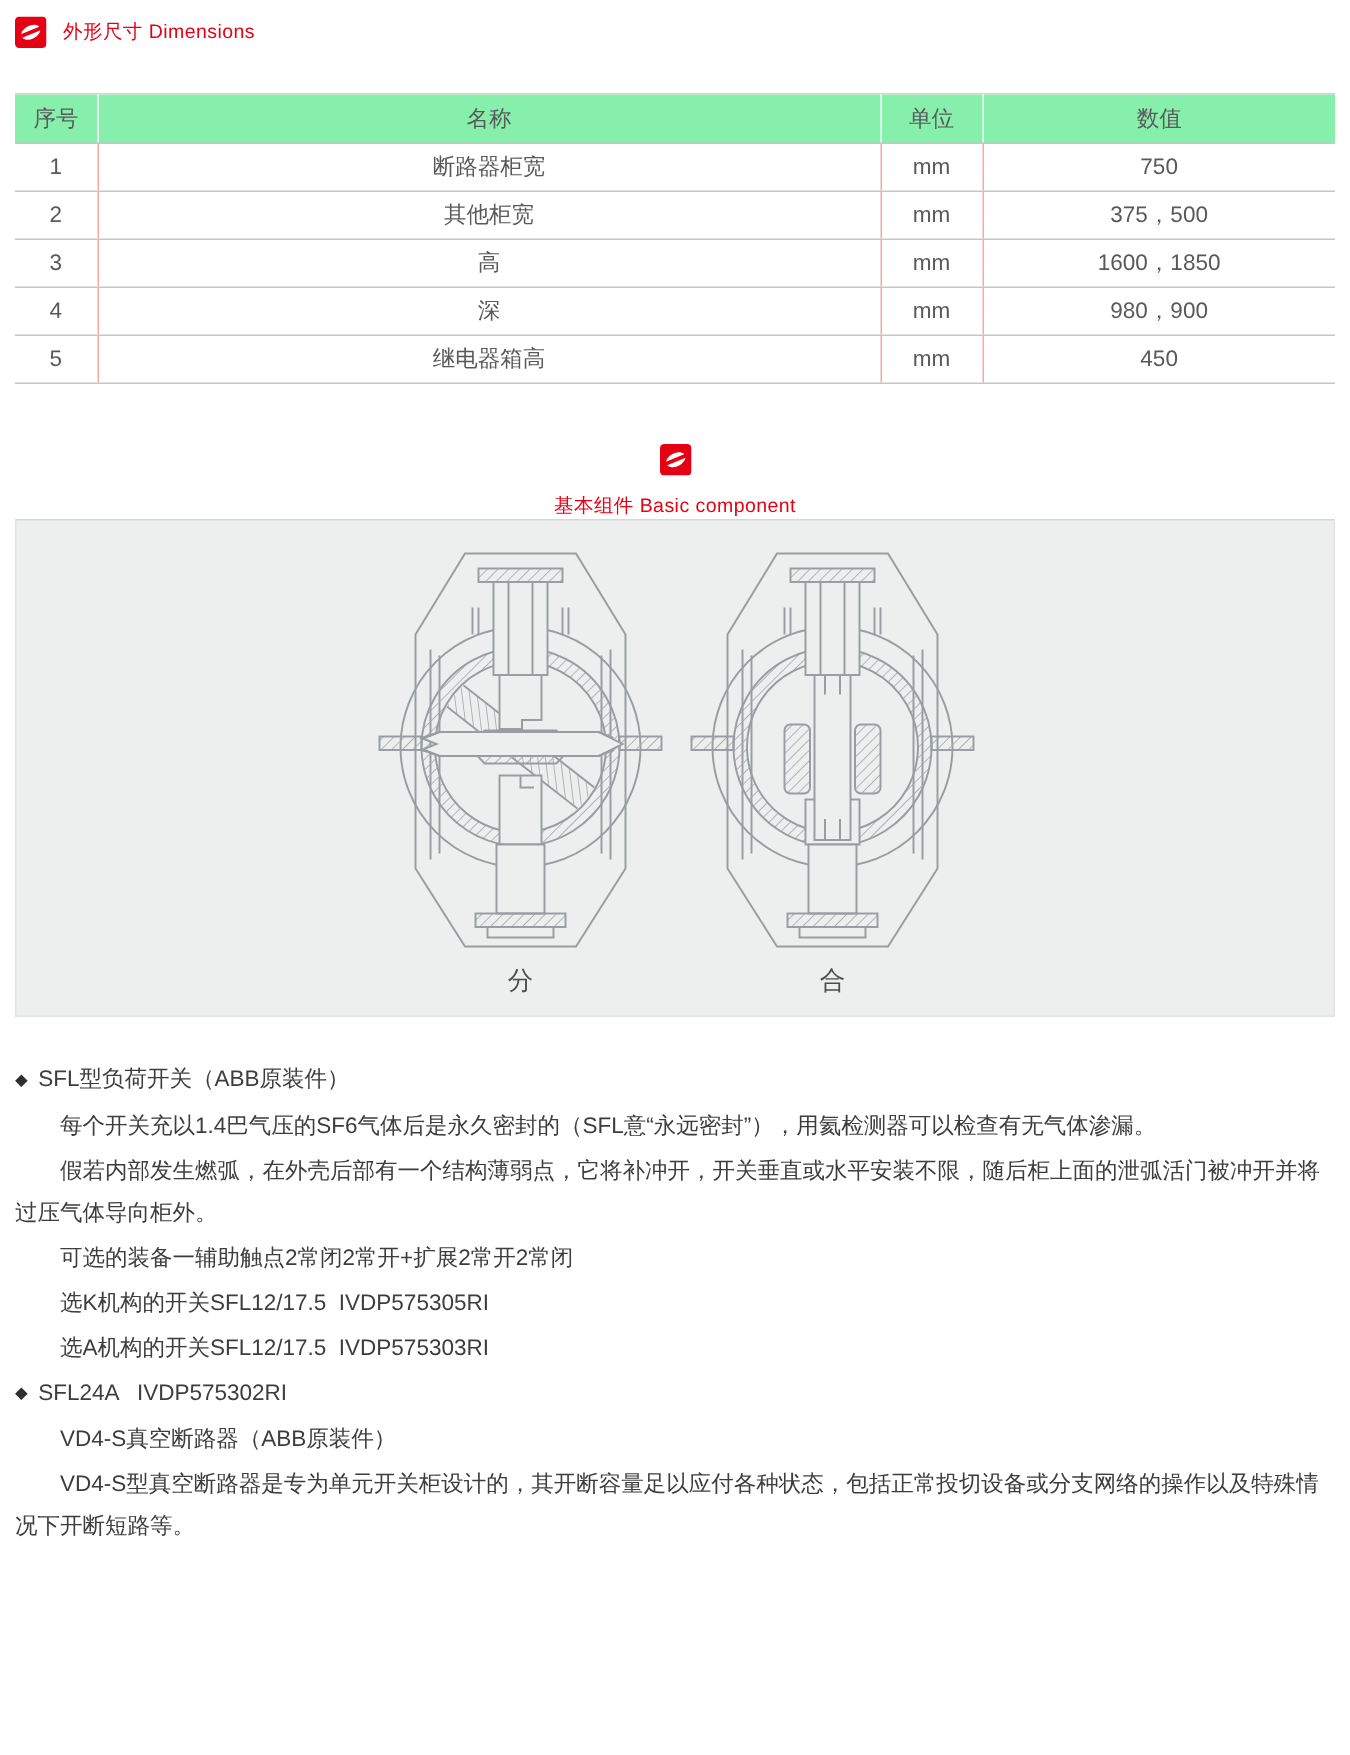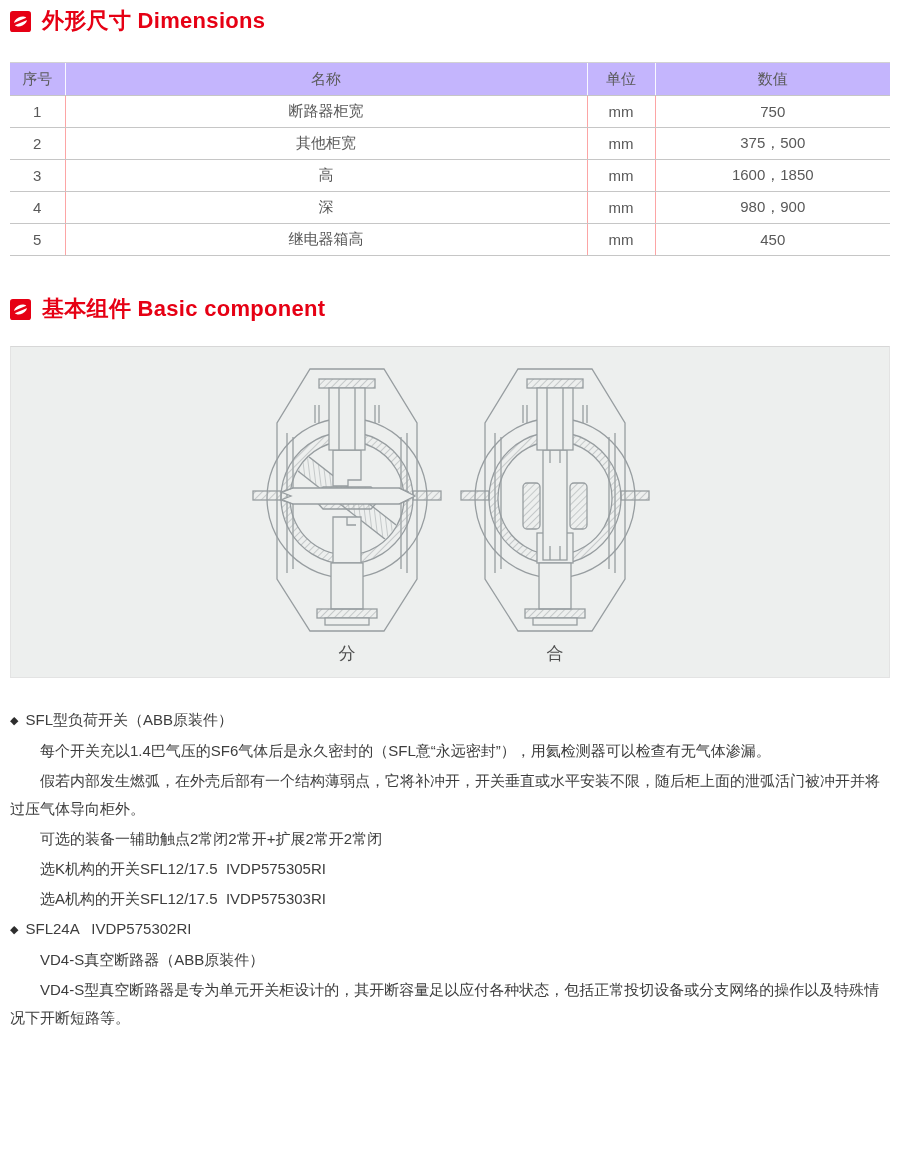--- a/index.html
+++ b/index.html
@@ -2,27 +2,27 @@
 <html><head>
 <meta charset="utf-8">
 <style>
   html,body{margin:0;padding:0;background:#ffffff;}
   body{width:900px;height:1170px;font-family:"Liberation Sans",sans-serif;color:#3d3d3d;overflow:hidden;}
   .page{box-sizing:border-box;width:900px;height:1170px;padding:8px 10px;}
 
   
   .sec-header{display:flex;align-items:center;gap:11px;height:26px;}
   .sec-header .brand-icon{width:21px;height:21px;flex:0 0 21px;display:block;}
-  .sec-header h2{margin:0;font-size:22px;font-weight:700;color:#e60014;letter-spacing:.3px;}
+  .sec-header h2{margin:0;font-size:13px;font-weight:400;color:#e60014;letter-spacing:.3px;}
   #hdr-dimensions{margin-bottom:28px;}
-  #hdr-components{margin-top:40px;}
+  #hdr-components{margin-top:40px;flex-direction:column;}
 
   
   table.dims{width:880px;border-collapse:collapse;table-layout:fixed;font-size:15px;color:#595959;}
-  table.dims th{background:#c4b5fd;font-weight:400;height:30px;text-align:center;
+  table.dims th{background:#86efac;font-weight:400;height:30px;text-align:center;
     border-top:1px solid #d2d2d2;border-bottom:1px solid #c6c6c6;color:#5a5a5a;}
   table.dims td{height:29px;text-align:center;border-bottom:1px solid #c6c6c6;background:#fff;}
   table.dims td+td{border-left:1px solid #fca5a5;}
   table.dims th+th{border-left:1px solid rgba(255,255,255,.9);}
   col.c-no{width:55px;} col.c-name{width:522px;} col.c-unit{width:68px;}
 
   
   .diagram-box{margin-top:24px;width:880px;height:332px;background:#edefee;
     border:1px solid #e3e3e3;border-top-color:#d7d7d7;box-sizing:border-box;position:relative;}
   .diagram-box svg{display:block;width:878px;height:330px;}

